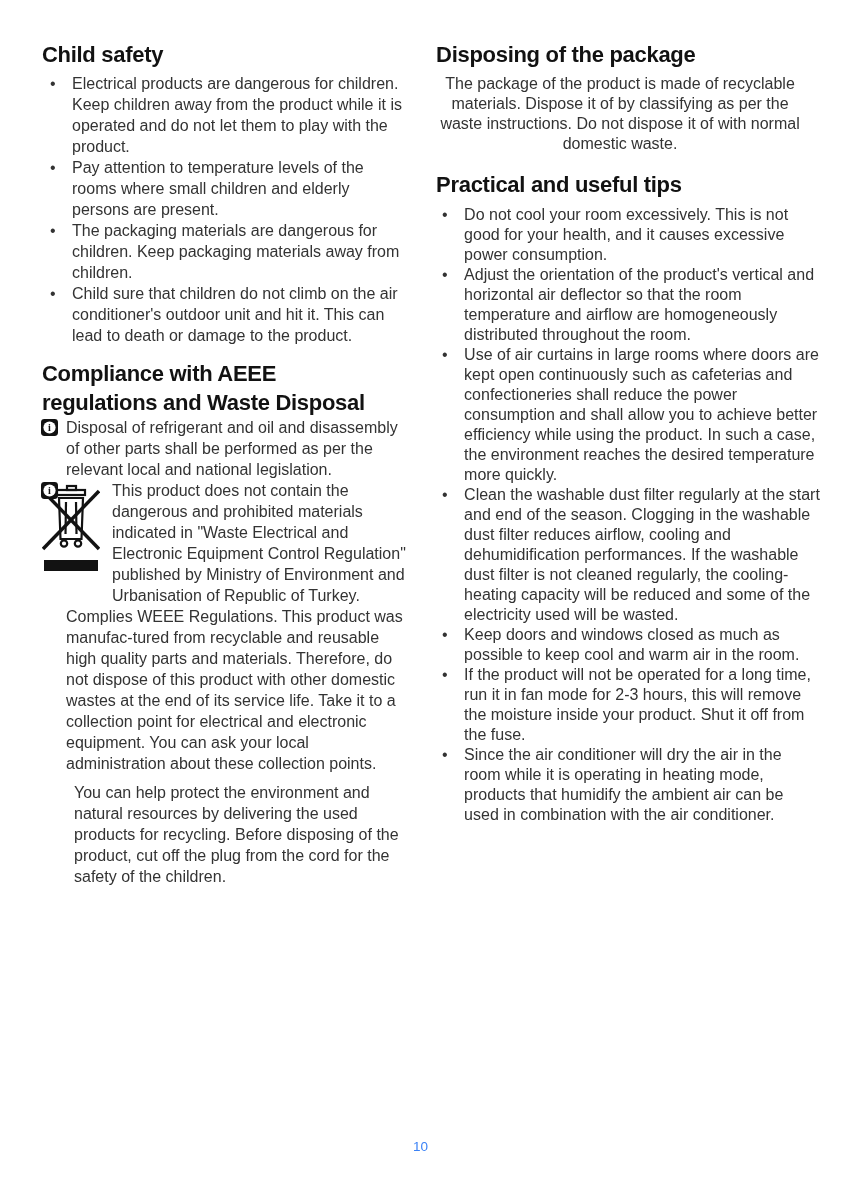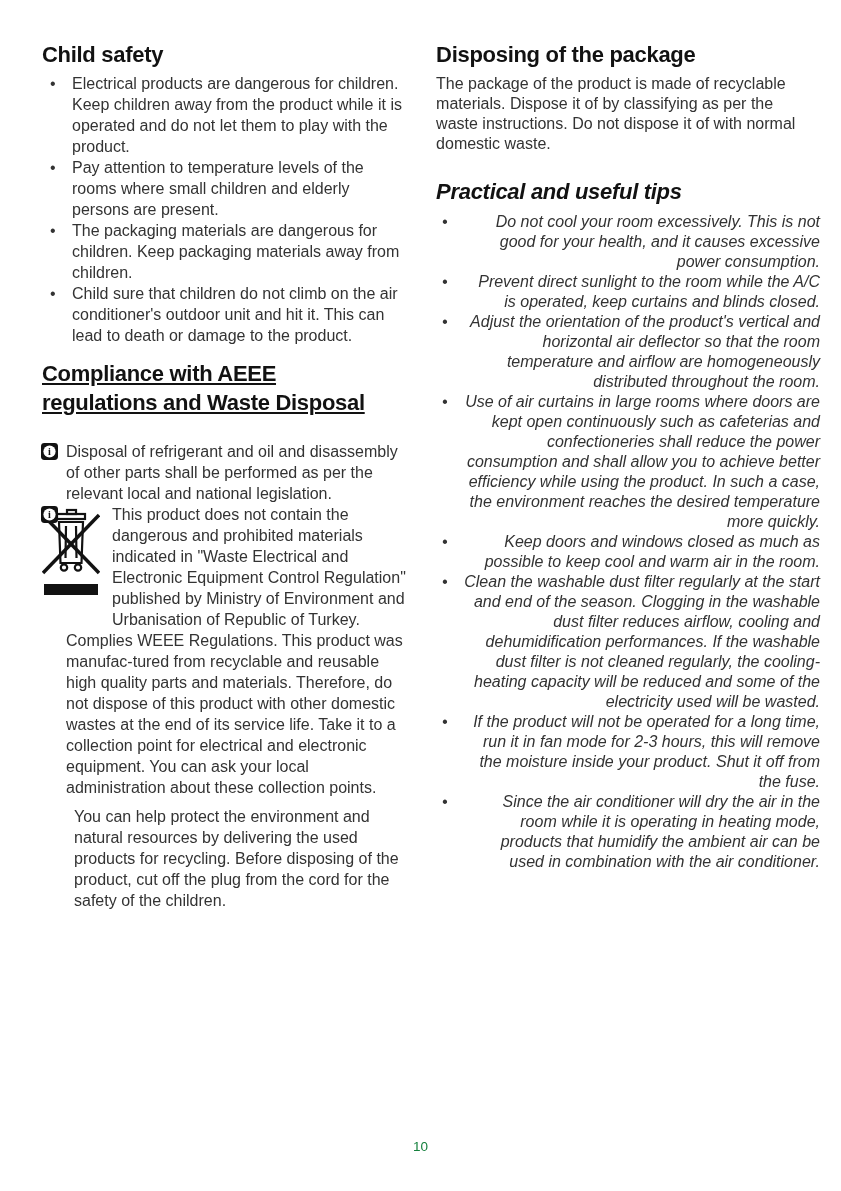--- a/index.html
+++ b/index.html
@@ -16,37 +16,37 @@
   h2 { margin:0; font-size:22px; line-height:29px; font-weight:bold; color:#121212; letter-spacing:-0.3px; }
   .h-line { display:block; }
 
   ul.bullets { list-style:none; margin:4px 0 0 0; padding:0; }
   ul.bullets li { position:relative; padding-left:30px; }
   ul.bullets li::before { content:"\2022"; position:absolute; left:8px; top:0; }
   .col-right ul.bullets li { padding-left:28px; }
   .col-right ul.bullets li::before { left:6px; }
 
   .section-compliance { margin-top:13px; }
-  .section-compliance h2 { margin-bottom:24px;text-decoration:underline; }
+  .section-compliance h2 { margin-bottom:0; }
 
   .note { position:relative; padding-left:24px; margin:0; }
   .note-icon { position:absolute; left:-1px; top:2px; width:17px; height:17px; }
 
   .weee { padding-left:24px; margin:0; }
   .weee-float { float:left; width:58px; height:126px; margin-left:-24px; margin-right:12px; }
   .weee-float svg { display:block; margin-top:4px; }
   .closing { padding-left:24px; margin:8px; }
 
-  .section-disposing p { margin:5px 16px 0 0; }
-  .section-tips { margin-top:23px;font-style:italic; }
-  .section-tips ul.bullets { margin-top:6px;text-align:right; }
+  .section-disposing p { margin:5px 16px 0 0;text-align:center; }
+  .section-tips { margin-top:16px; }
+  .section-tips ul.bullets { margin-top:6px; }
 
   .page-number {
     position:absolute; top:1139px; left:0; width:100%;
-    text-align:center; font-size:13.5px; color:#15803d;
+    text-align:center; font-size:13.5px; color:#3b82f6;
   }
 </style>
 </head>
 <body>
 
 <div class="page">
 
   <div class="col col-left">
 
     <div class="section">
@@ -116,25 +116,24 @@
 
     <div class="section section-disposing">
       <h2>Disposing of the package</h2>
       <p>The package of the product is made of recyclable materials. Dispose it of by classifying as per the waste instructions. Do not dispose it of with normal domestic waste.</p>
     </div>
 
     <div class="section section-tips">
       <h2>Practical and useful tips</h2>
       <ul class="bullets">
         <li>Do not cool your room excessively. This is not good for your health, and it causes excessive power consumption.</li>
-        <li>Prevent direct sunlight to the room while the A/C is operated, keep curtains and blinds closed.</li>
         <li>Adjust the orientation of the product's vertical and horizontal air deflector so that the room temperature and airflow are homogeneously distributed throughout the room.</li>
         <li>Use of air curtains in large rooms where doors are kept open continuously such as cafeterias and confectioneries shall reduce the power consumption and shall allow you to achieve better efficiency while using the product. In such a case, the environment reaches the desired temperature more quickly.</li>
+        <li>Clean the washable dust filter regularly at the start and end of the season. Clogging in the washable dust filter reduces airflow, cooling and dehumidification performances. If the washable dust filter is not cleaned regularly, the cooling-heating capacity will be reduced and some of the electricity used will be wasted.</li>
         <li>Keep doors and windows closed as much as possible to keep cool and warm air in the room.</li>
-        <li>Clean the washable dust filter regularly at the start and end of the season. Clogging in the washable dust filter reduces airflow, cooling and dehumidification performances. If the washable dust filter is not cleaned regularly, the cooling-heating capacity will be reduced and some of the electricity used will be wasted.</li>
         <li>If the product will not be operated for a long time, run it in fan mode for 2-3 hours, this will remove the moisture inside your product. Shut it off from the fuse.</li>
         <li>Since the air conditioner will dry the air in the room while it is operating in heating mode, products that humidify the ambient air can be used in combination with the air conditioner.</li>
       </ul>
     </div>
   </div>
 </div>
 
 <div class="page-number">10</div>
 
 </body></html>

